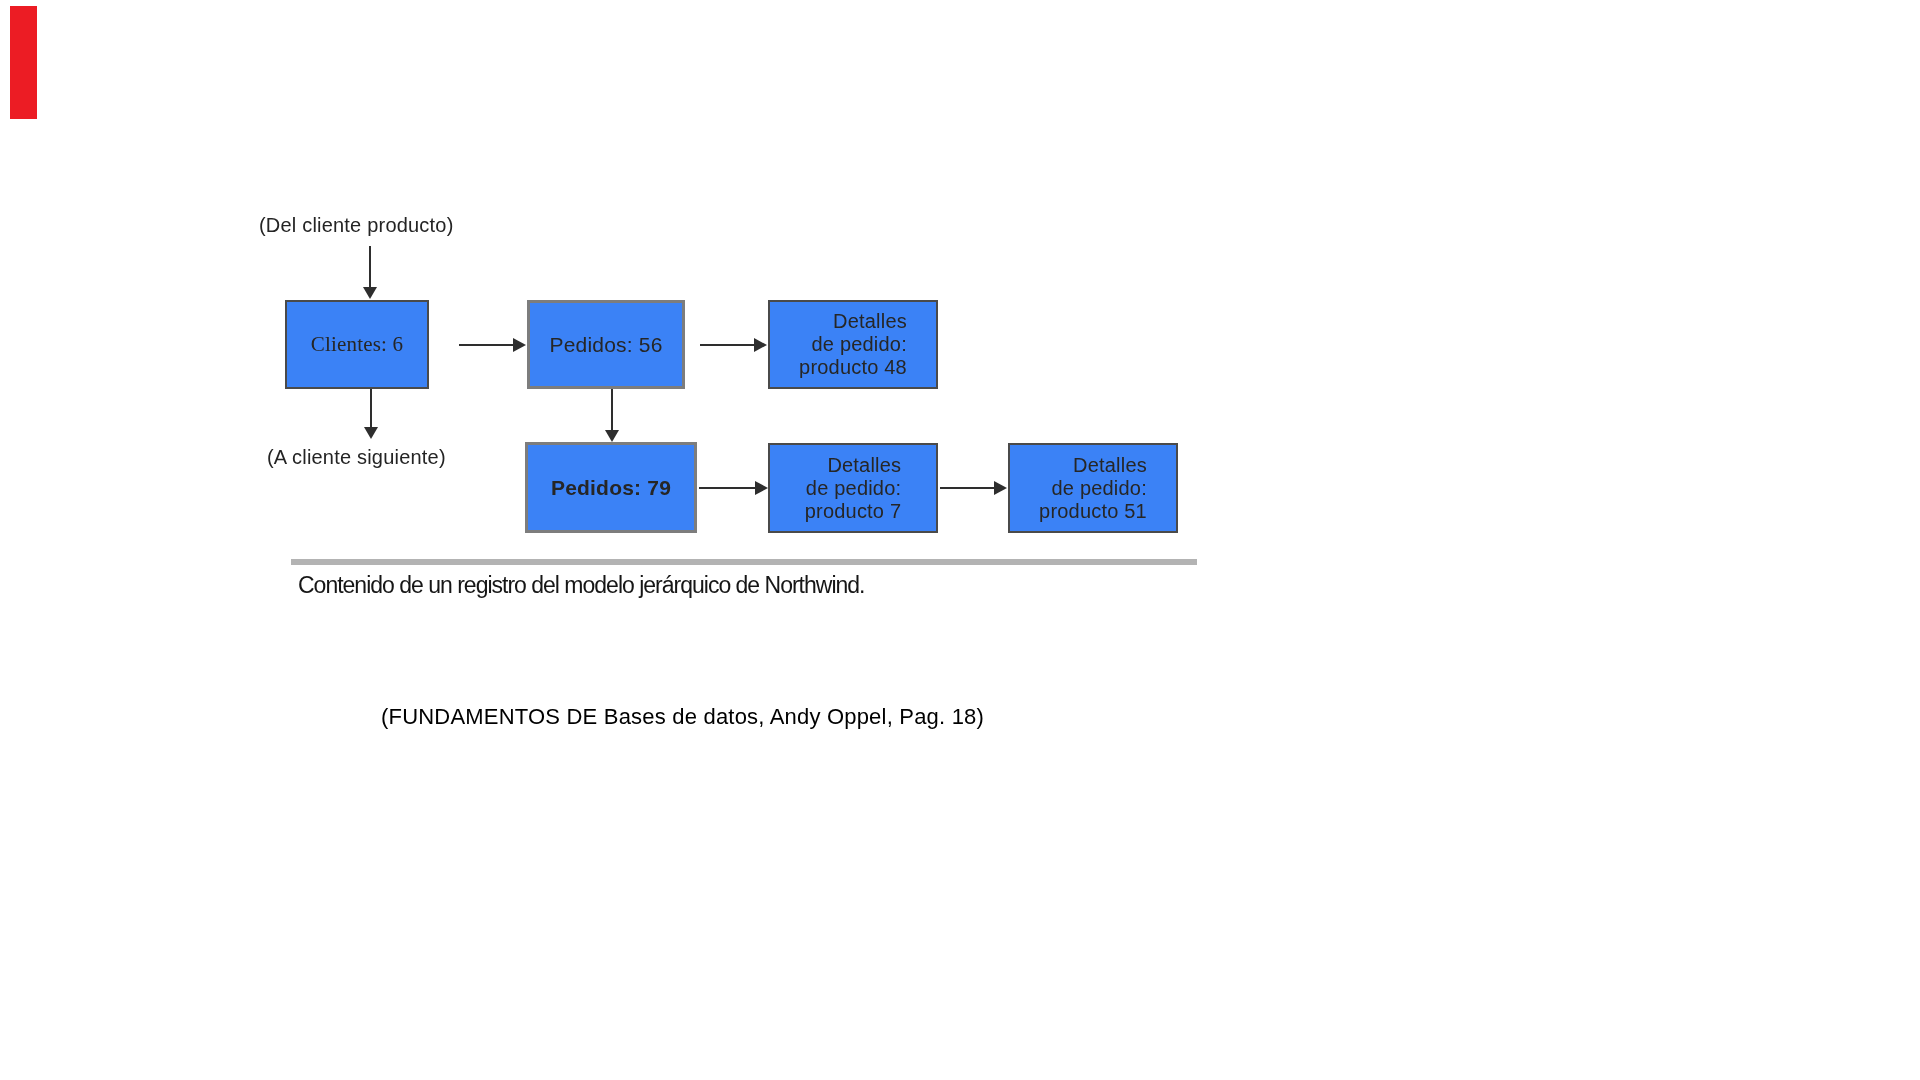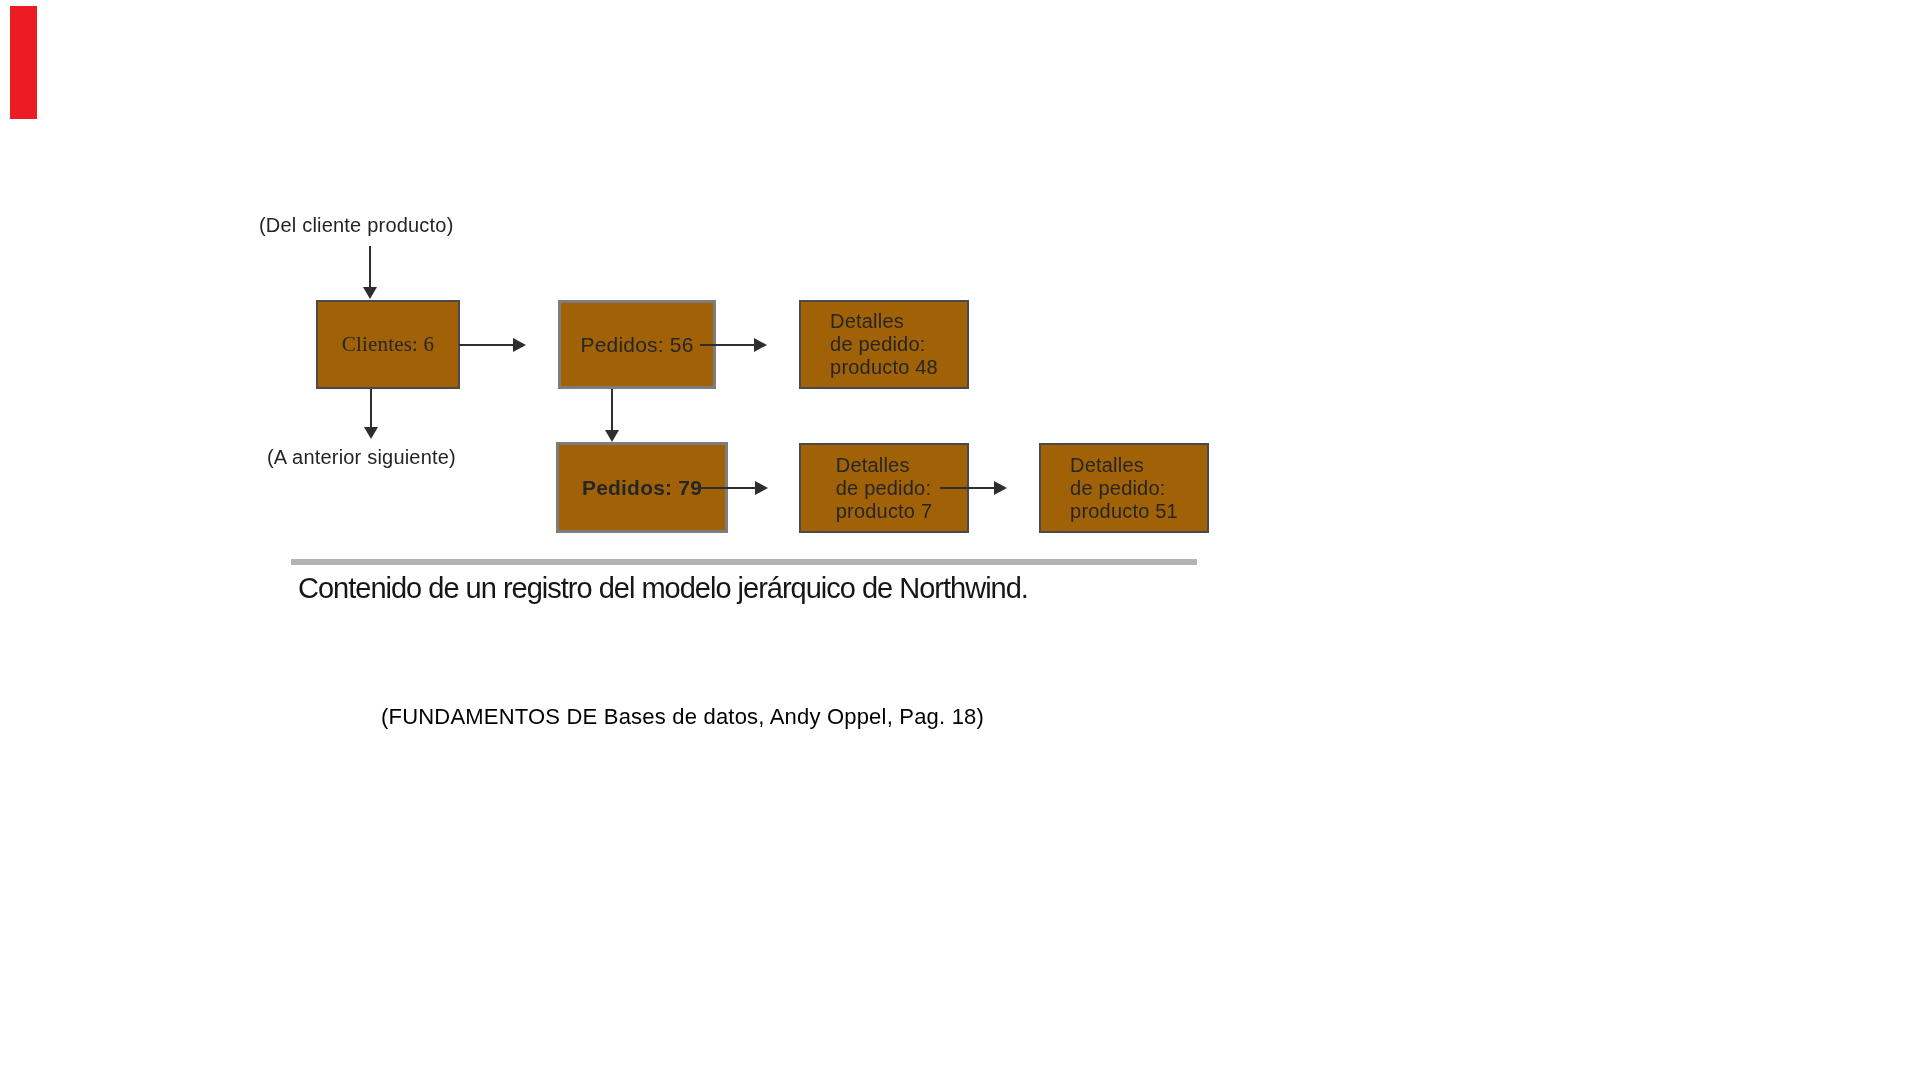--- a/index.html
+++ b/index.html
@@ -12,24 +12,24 @@
   .red-marker { left:10px; top:6px; width:27px; height:113px; background:#ec1c24; }
 
   
   .diagram-label { font-size:20px; color:#242424; white-space:nowrap; letter-spacing:0.2px; }
   .label-entry { left:259px; top:214px; }
   .label-exit  { left:267px; top:446px; }
 
   
   .node {
     border:2px solid #4a4a4a;
-    background:#a16207;
+    background:#3b82f6;
     display:flex; align-items:center; justify-content:center;
-    text-align:left; white-space:pre-line;
-    font-size:21px; color:#262626; letter-spacing:0.2px;margin-left:31px;
+    text-align:right; white-space:pre-line;
+    font-size:21px; color:#262626; letter-spacing:0.2px;
   }
   .node.multiline { font-size:20px; line-height:23px; }
   .node.gray-border { border-color:#7d7d7d; border-width:3px; }
 
   .node-clientes    { left:285px;  top:300px; width:144px; height:89px;font-family:Liberation Serif, serif; }
   .node-pedidos56   { left:527px;  top:300px; width:158px; height:89px; }
   .node-detalles48  { left:768px;  top:300px; width:170px; height:89px; }
   .node-pedidos79   { left:525px;  top:442px; width:172px; height:91px;font-weight:bold; }
   .node-detalles7   { left:768px;  top:443px; width:170px; height:90px; }
   .node-detalles51  { left:1008px; top:443px; width:170px; height:90px; }
@@ -56,21 +56,21 @@
   .v3-head { left:605px; top:430px; }
 
   .h3-line { left:699px; top:487px; width:57px; }
   .h3-head { left:755px; top:481px; }
 
   .h4-line { left:940px; top:487px; width:55px; }
   .h4-head { left:994px; top:481px; }
 
   
   .divider { left:291px; top:559px; width:906px; height:6px; background:#b3b3b3; }
-  .caption { left:298px; top:572px; font-size:29px; letter-spacing:-1px; color:#161616; white-space:nowrap; }
+  .caption { left:298px; top:572px; font-size:23px; letter-spacing:-1px; color:#161616; white-space:nowrap; }
 
   
   .citation { left:381px; top:704px; font-size:22px; color:#000000; white-space:nowrap; letter-spacing:0.2px; }
 </style>
 </head>
 <body>
 
 <div class="abs red-marker"></div>
 
 <div class="abs diagram-label label-entry">(Del cliente producto)</div>
@@ -86,21 +86,21 @@
 
 <div class="abs h-line h1-line"></div>
 <div class="abs head-right h1-head"></div>
 
 <div class="abs h-line h2-line"></div>
 <div class="abs head-right h2-head"></div>
 
 <div class="abs v-line v2-line"></div>
 <div class="abs head-down v2-head"></div>
 
-<div class="abs diagram-label label-exit">(A anterior siguiente)</div>
+<div class="abs diagram-label label-exit">(A cliente siguiente)</div>
 
 <div class="abs v-line v3-line"></div>
 <div class="abs head-down v3-head"></div>
 
 <div class="abs node gray-border node-pedidos79">Pedidos: 79</div>
 <div class="abs node multiline node-detalles7">Detalles
 de pedido:
 producto 7</div>
 <div class="abs node multiline node-detalles51">Detalles
 de pedido:

